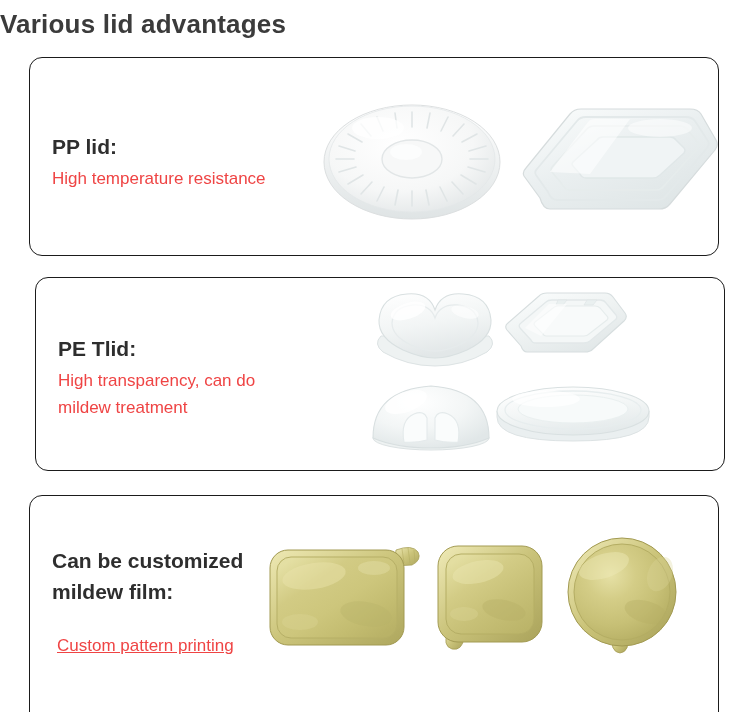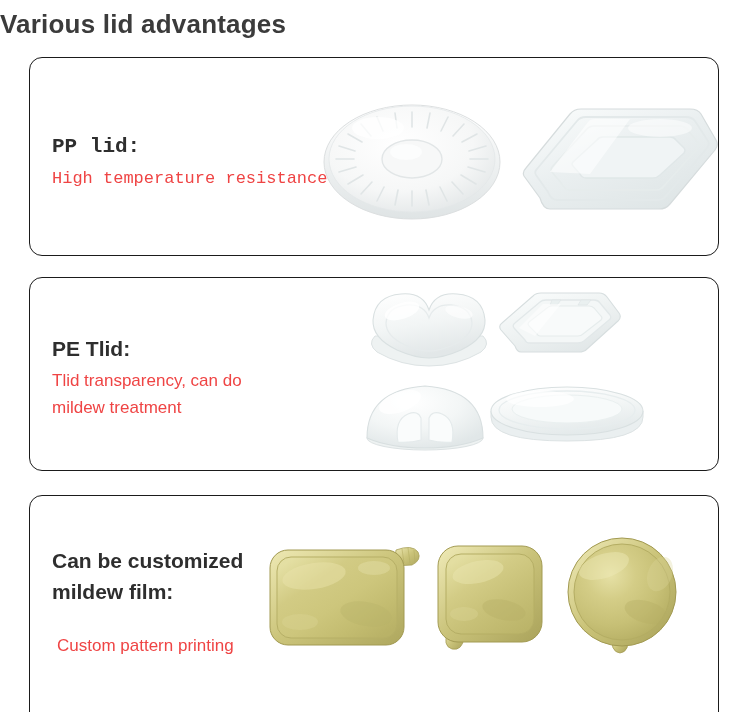--- a/index.html
+++ b/index.html
@@ -34,21 +34,21 @@
     position: absolute;
     left: 29px;
     width: 690px;
     border: 1.3px solid #1b1b1b;
     border-radius: 13px;
     box-sizing: border-box;
     background: #ffffff;
     overflow: hidden;
   }
   #card-1 { top: 57px;  height: 199px; }
-  #card-2 { top: 277px; height: 194px; }
+  #card-2 { top: 277px; height: 194px; margin-left: 6px; }
   #card-3 { top: 495px; height: 248px; }
 
   .card-text {
     position: absolute;
     left: 22px;
     color: #333333;
   }
   .card-heading {
     font-size: 21px;
     font-weight: bold;
@@ -56,24 +56,24 @@
     line-height: 25px;
     margin: 0 0 6px 0;
   }
   .card-desc {
     font-size: 17px;
     font-weight: normal;
     color: #ef4444;
     line-height: 27px;
     margin: 0;
   }
-  #card-1 .card-text { top: 76px; font-family: Liberation Mono, monospace; }
+  #card-1 .card-text { top: 76px; }
   #card-2 .card-text { top: 58px; }
   #card-3 .card-text { top: 52px; }
-  #card-3 .card-desc { padding-left: 5px; margin-top: 28px; }
+  #card-3 .card-desc { padding-left: 5px; margin-top: 28px; text-decoration: underline; }
 
   
   .product {
     position: absolute;
   }
   .product svg { display: block; }
 
   
   #pp-round-lid  { left: 290px; top: 38px; }
   #pp-rect-lid   { left: 480px; top: 22px; }
@@ -175,21 +175,21 @@
       <path d="M40 92 L78 42 Q80 39 85 39 L120 39 L80 94 Z" fill="#ffffff" opacity="0.55"></path>
       <ellipse cx="150" cy="48" rx="32" ry="9" fill="#ffffff" opacity="0.5"></ellipse>
     </svg>
   </div>
 </div>
 
 <div class="card" id="card-2">
 
   <div class="card-text">
     <div class="card-heading">PE Tlid:</div>
-    <div class="card-desc">Tlid transparency, can do</div>
+    <div class="card-desc">High transparency, can do</div>
     <div class="card-desc">mildew treatment</div>
   </div>
 
   <div class="product" id="pe-heart-lid">
     <svg width="145" height="85" viewBox="0 0 145 85" aria-hidden="true">
       <defs>
         <linearGradient id="peHeartG" x1="0" y1="0" x2="0.3" y2="1">
           <stop offset="0%" stop-color="#ffffff"></stop>
           <stop offset="55%" stop-color="#f2f5f5"></stop>
           <stop offset="100%" stop-color="#e2e7e8"></stop>

